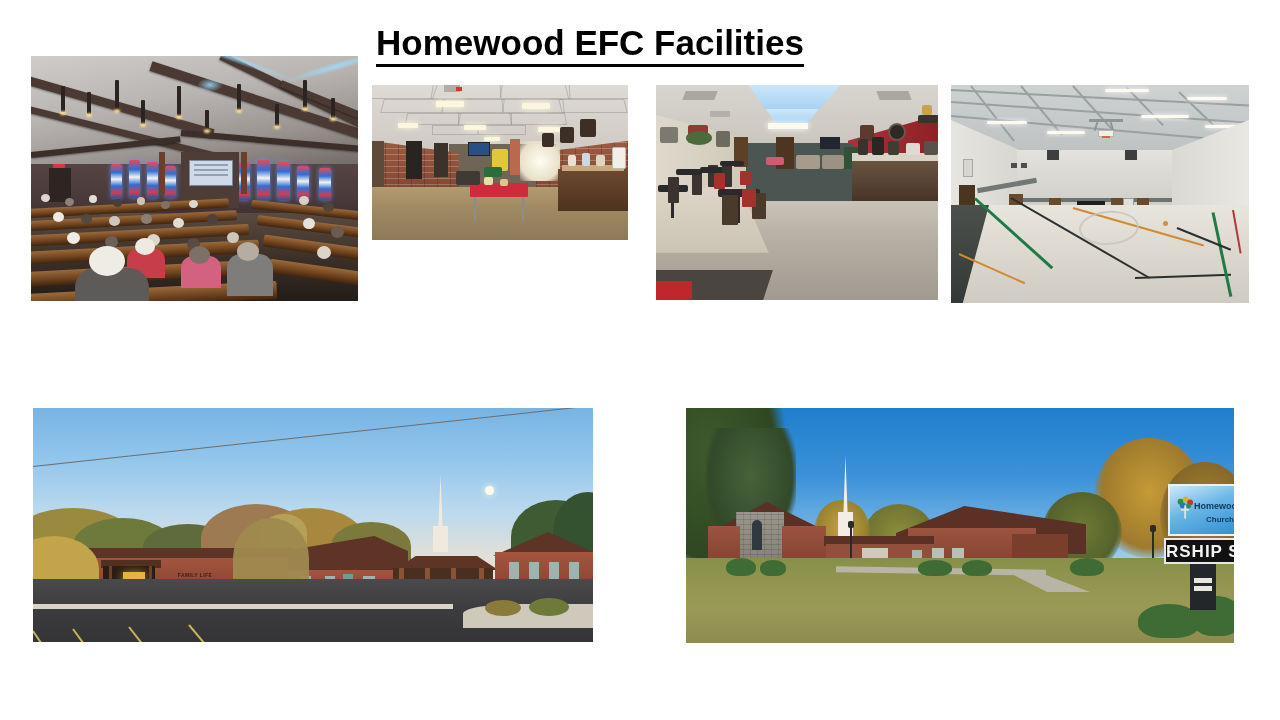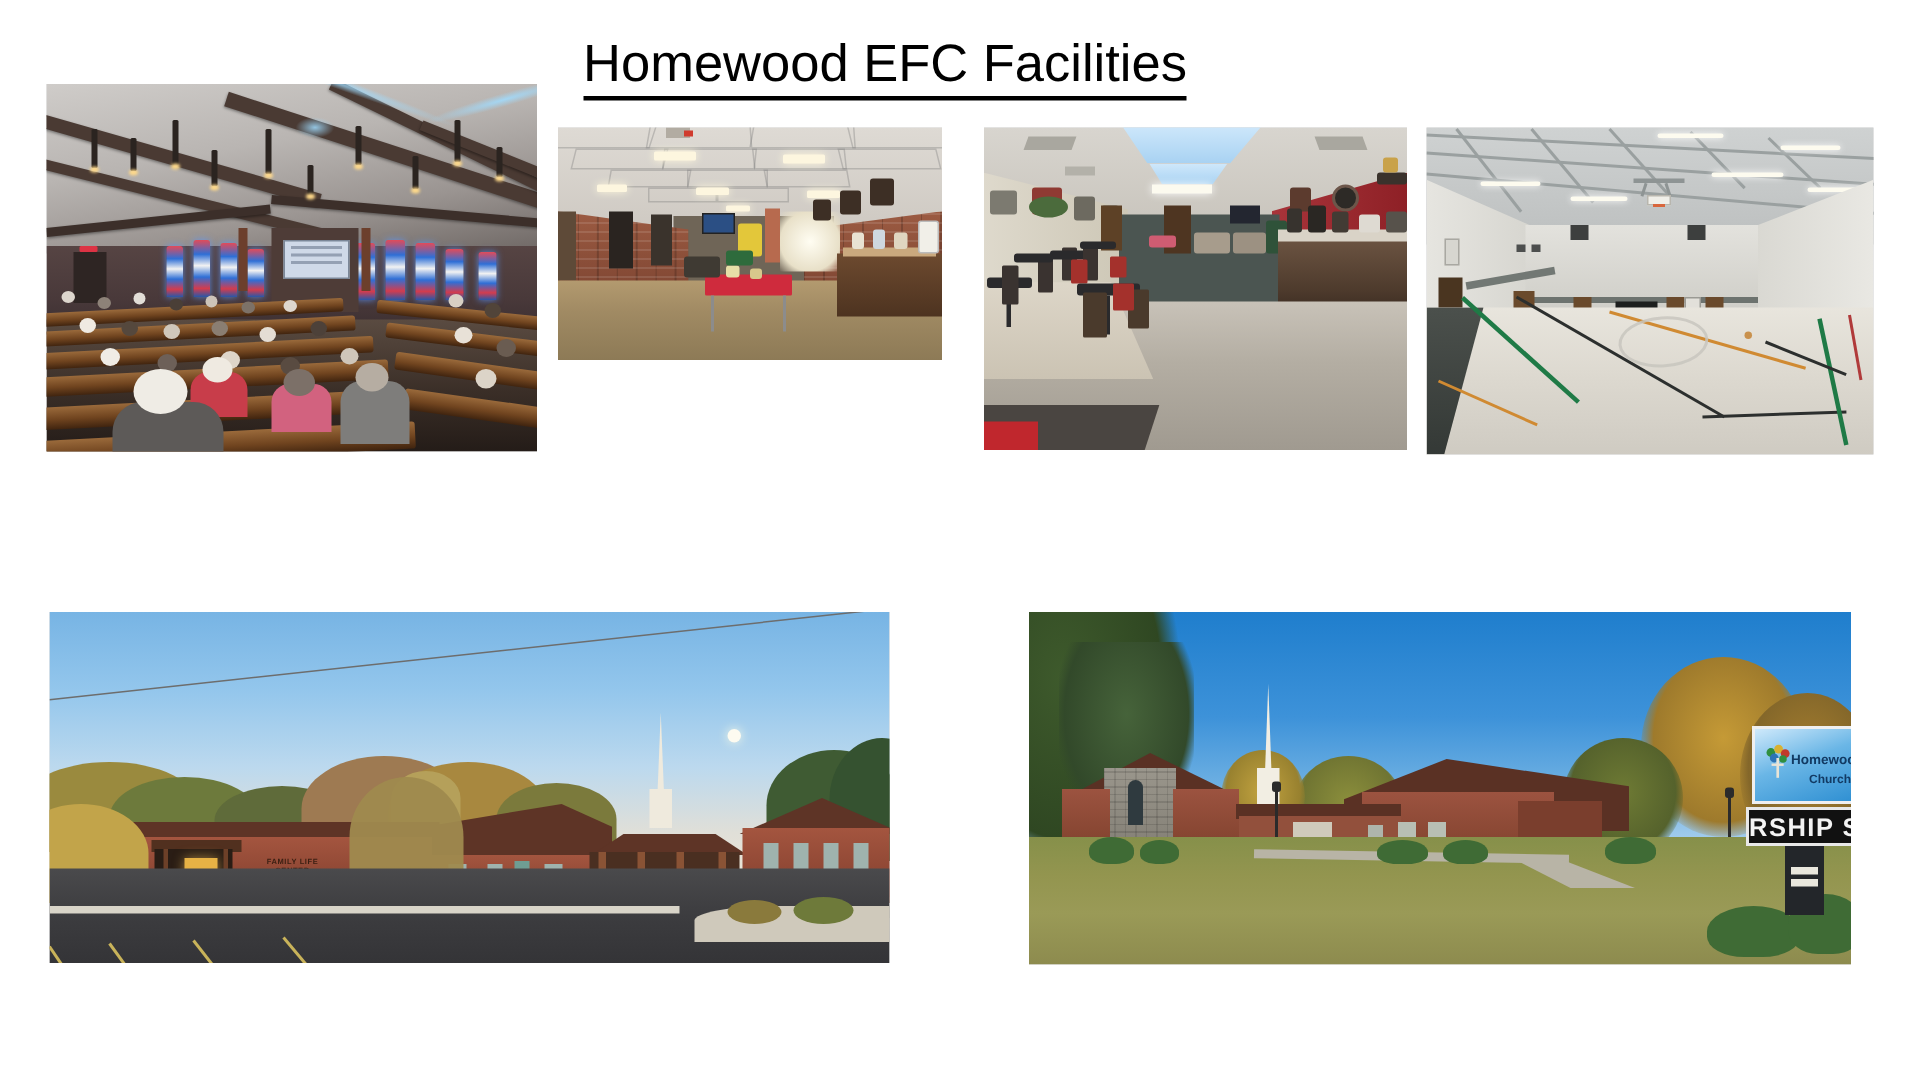--- a/index.html
+++ b/index.html
@@ -18,20 +18,21 @@
   
   #slide-title {
     position: absolute;
     left: 370px; top: 22px;
     width: 440px;
     text-align: center;
     font-size: 35px;
     line-height: 42px;
     color: #000000;
     white-space: nowrap;
+    font-weight: bold;
   }
   #slide-title .title-text {
     border-bottom: 3px solid #000;
     padding-bottom: 2px;
   }
 
   
   .photo {
     position: absolute;
     overflow: hidden;

